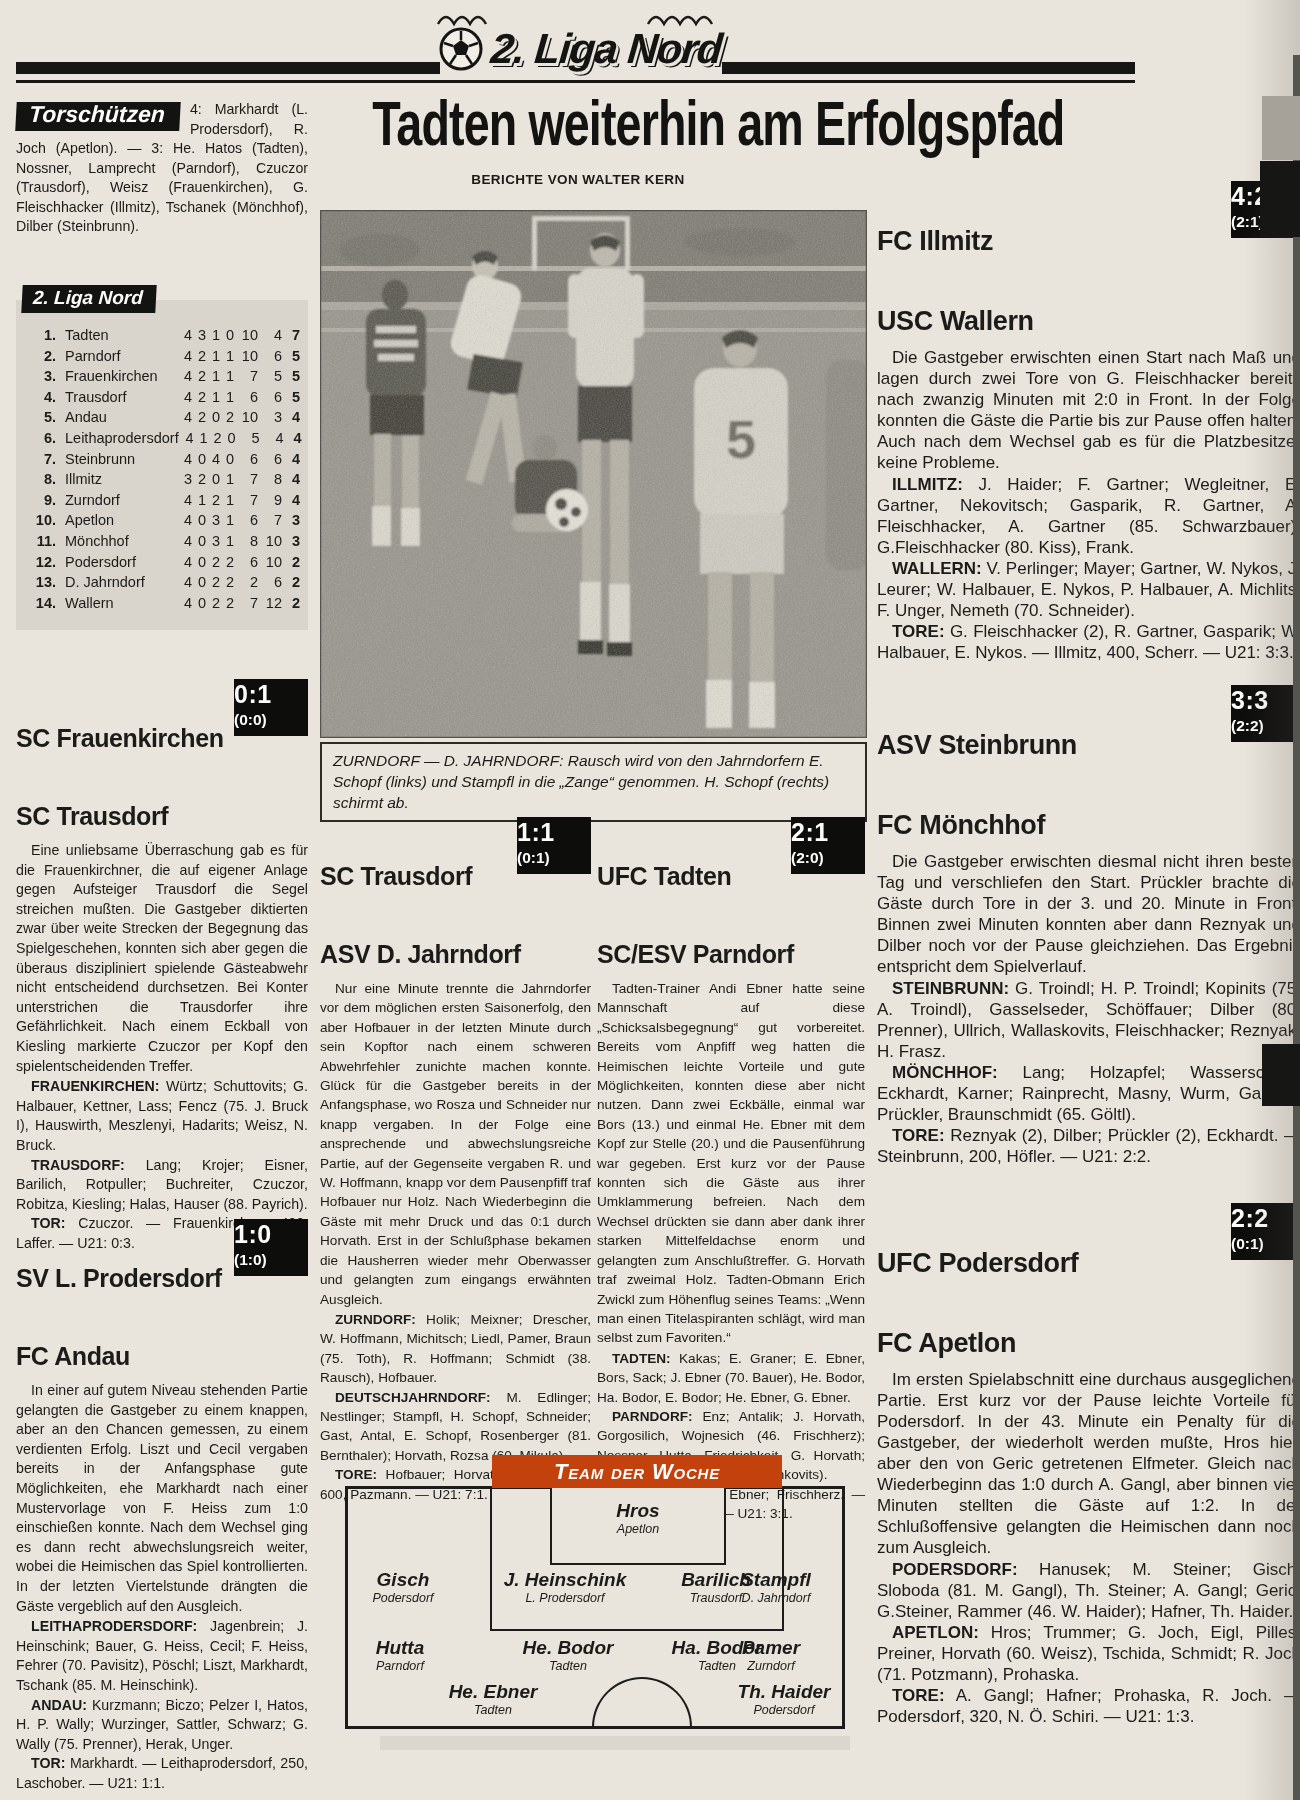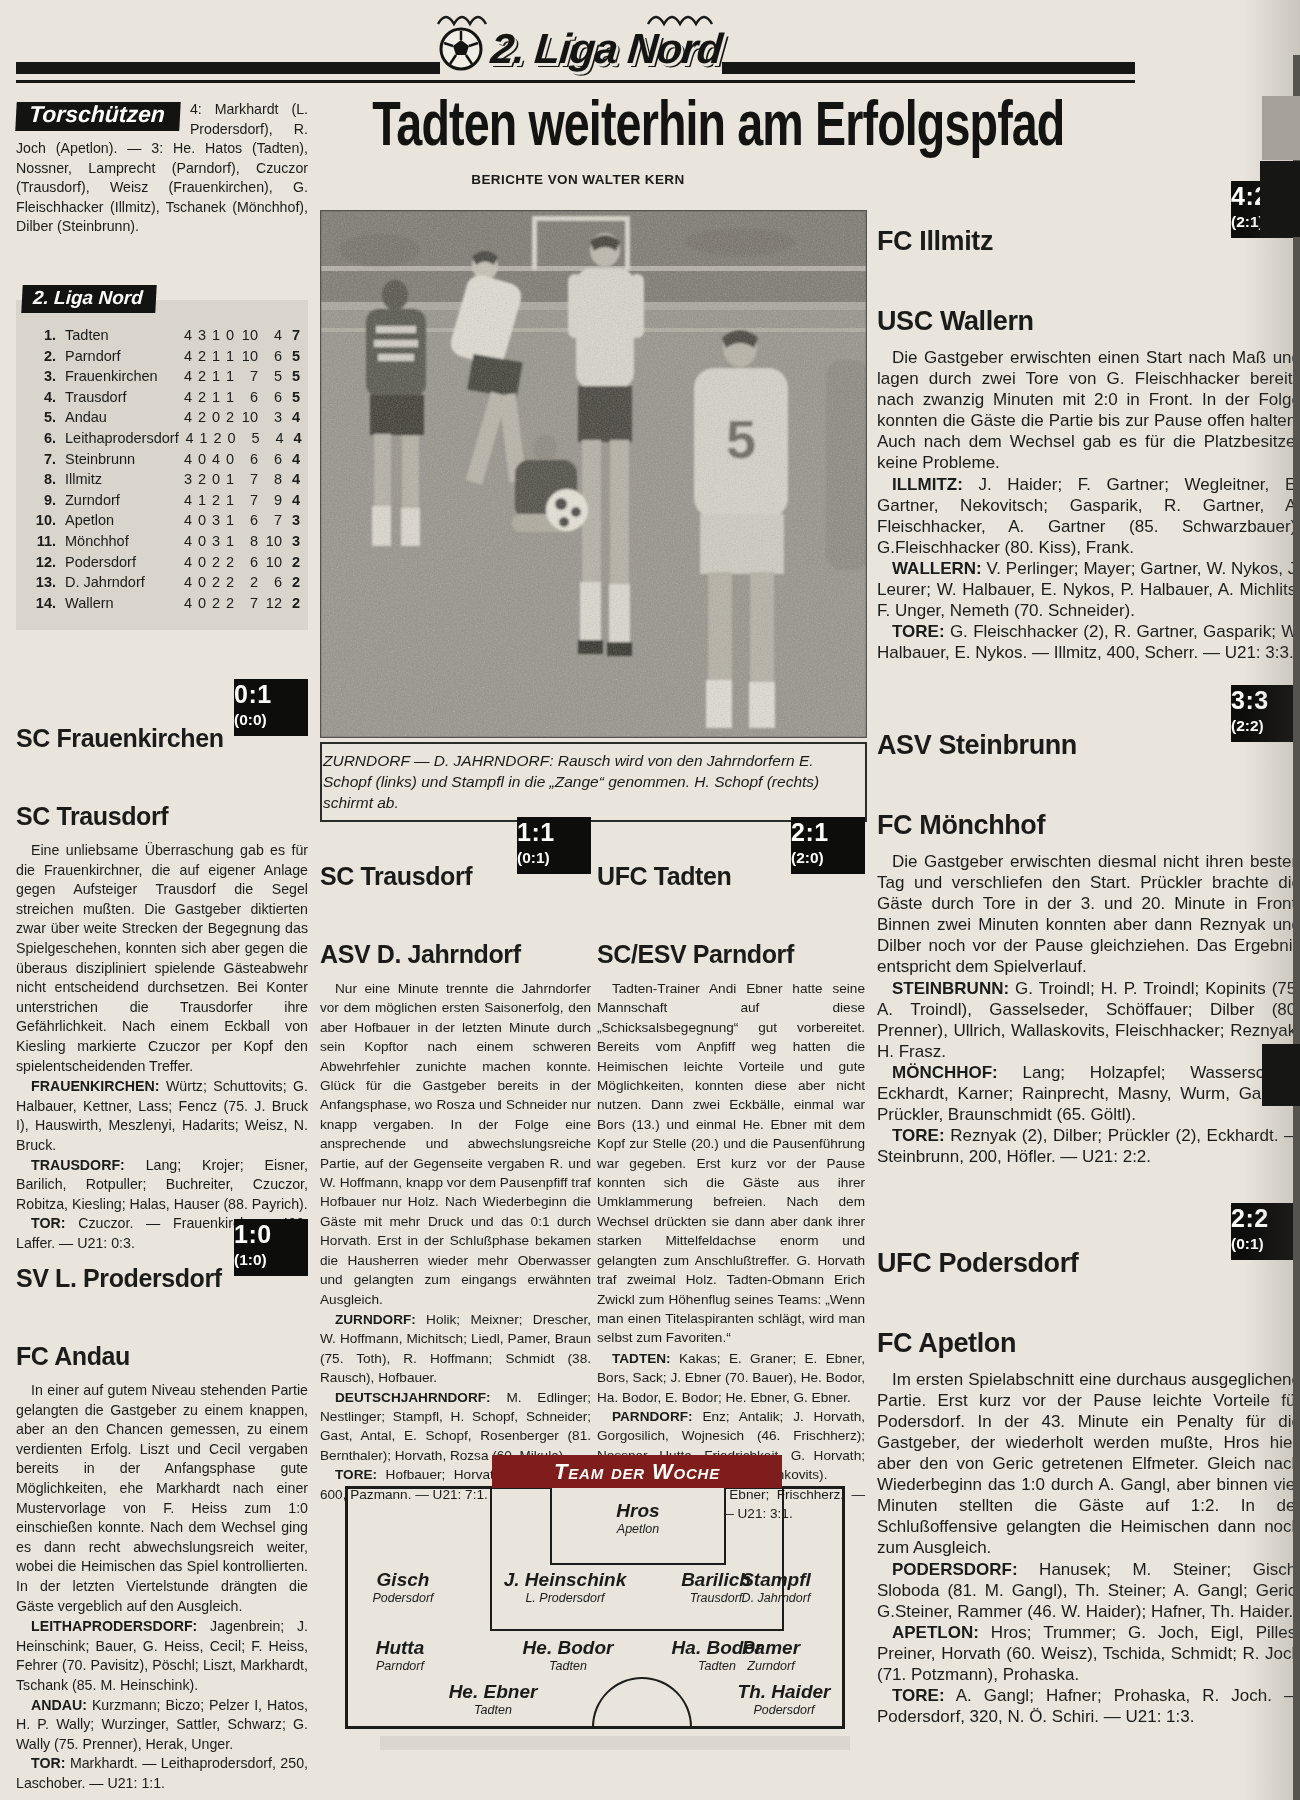--- a/index.html
+++ b/index.html
@@ -14,21 +14,21 @@
              transform:skewX(-5deg);color:#141412;text-shadow:2.5px 2.5px 0 #e9e5dc,4px 4px 0 #141412;}
   .squig{position:absolute;left:8px;top:-4px;}
   
   .headline{position:absolute;left:325px;top:86px;width:748px;margin:0;text-align:center;
             font-size:53px;font-weight:bold;letter-spacing:-1px;color:#131311;}
   .headline span{display:inline-block;transform:scale(0.88,1.2);transform-origin:center top;white-space:nowrap;}
   .byline{position:absolute;left:340px;top:172px;width:476px;text-align:center;font-size:13.5px;font-weight:bold;letter-spacing:0.4px;}
   
   .photo{position:absolute;left:320px;top:210px;width:547px;height:528px;}
   .caption{position:absolute;left:320px;top:742px;width:547px;box-sizing:border-box;border:2px solid #2b2b28;
-           padding:6px 11px 7px 1px;font-style:italic;font-size:15.5px;line-height:21px;}
+           padding:6px 11px 7px 11px;font-style:italic;font-size:15.5px;line-height:21px;}
   
   .tors{position:absolute;left:16px;top:100px;width:292px;font-size:14.2px;line-height:19.5px;text-align:justify;}
   .tors p{margin:0;}
   .tors-label{float:left;background:#131311;color:#fdfdfa;font-style:italic;font-weight:bold;font-size:23px;
               padding:3px 15px 6px 13px;margin:2px 10px 3px 0;transform:skewX(-3deg);}
   
   .tablewrap{position:absolute;left:16px;top:285px;width:292px;}
   .table-label{position:absolute;left:6px;top:0;background:#131311;color:#fdfdfa;font-style:italic;font-weight:bold;
                font-size:19px;padding:2px 13px 4px 11px;transform:skewX(-3deg);z-index:2;}
   .panel{position:absolute;left:0;top:15px;width:292px;height:330px;background:#d9d5cc;
@@ -51,21 +51,21 @@
   .a1{left:16px;top:676px;width:292px;font-size:14.2px;line-height:19.6px;}
   .a2{left:16px;top:1216px;width:292px;font-size:14.2px;line-height:19.6px;}
   .a3{left:320px;top:814px;width:271px;font-size:13.6px;line-height:19.4px;}
   .a4{left:597px;top:814px;width:268px;font-size:13.6px;line-height:19.4px;}
   .a5{left:877px;top:178px;width:424px;font-size:17px;line-height:21px;}
   .a6{left:877px;top:682px;width:424px;font-size:17px;line-height:21px;}
   .a7{left:877px;top:1200px;width:424px;font-size:17px;line-height:21px;}
   .a5 .mh,.a6 .mh,.a7 .mh{font-size:27px;line-height:33px;}
   .a5 .scorebox,.a6 .scorebox,.a7 .scorebox{right:-4px;}
   
-  .totw-bar{position:absolute;left:492px;top:1455px;width:290px;height:33px;background:#7f1d1d;color:#fdfdfa;
+  .totw-bar{position:absolute;left:492px;top:1455px;width:290px;height:33px;background:#c2410c;color:#fdfdfa;
             display:flex;align-items:center;justify-content:center;font-style:italic;font-weight:bold;
             font-size:22px;letter-spacing:0.8px;font-variant:small-caps;z-index:2;}
   .totw-field{position:absolute;left:345px;top:1486px;width:500px;height:243px;border:3px solid #1c1c1a;box-sizing:border-box;}
   .pen-area{position:absolute;left:142px;top:-3px;width:290px;height:143px;border:2.5px solid #1c1c1a;border-top:none;}
   .goal-area{position:absolute;left:202px;top:-3px;width:172px;height:77px;border:2.5px solid #1c1c1a;border-top:none;background:#e9e5dc;}
   .semi{position:absolute;left:244px;bottom:-3px;width:96px;height:50px;border:2.5px solid #1c1c1a;border-bottom:none;
         border-radius:96px 96px 0 0;}
   .player{position:absolute;text-align:center;transform:translateX(-50%);z-index:3;font-style:italic;}
   .player .nm{font-weight:bold;font-size:19px;line-height:22px;white-space:nowrap;}
   .player .cl{font-size:12.5px;line-height:15px;white-space:nowrap;}

